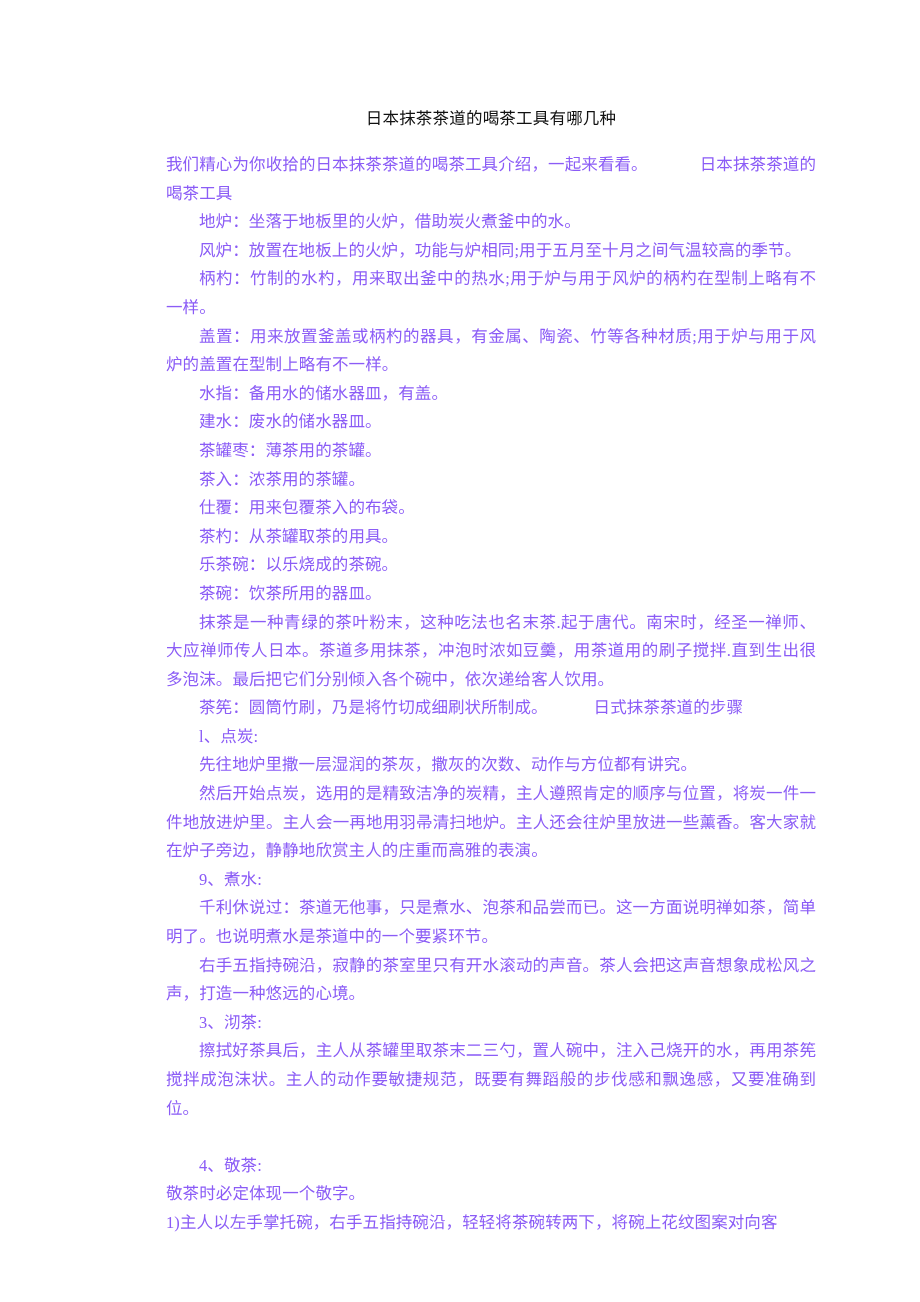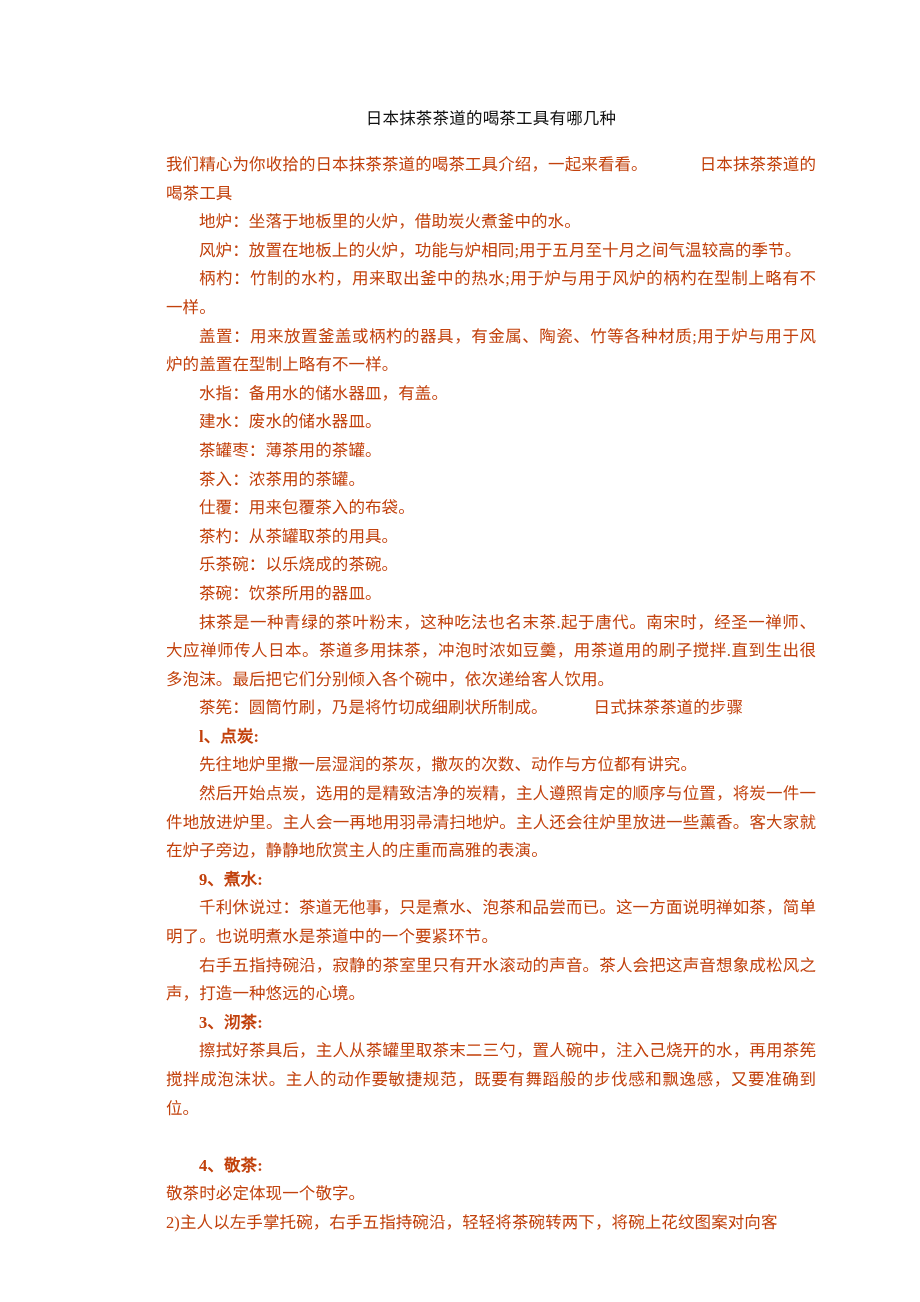--- a/index.html
+++ b/index.html
@@ -38,34 +38,34 @@
     letter-spacing: 0.2px;
     color: #111111;
   }
   p.para {
     margin: 0;
     font-size: 16.5px;
     line-height: 28.6px;
     text-align: justify;
     text-justify: inter-ideograph;
     letter-spacing: 0.1px;
-    color: #c2410c;
+    color: #8b5cf6;
     word-break: break-all;
   }
   p.indent {
     text-indent: 33px;
   }
   p.noindent {
     text-indent: 0;
   }
   p.blank {
     height: 28.6px;
   }
   .step-label {
-    font-weight: bold;
+    font-weight: normal;
   }
   .gap {
     display: inline-block;
     width: 52px;
   }
   .gap-sm {
     display: inline-block;
     width: 46px;
   }
 </style>
@@ -104,16 +104,16 @@
     <p class="para indent">千利休说过：茶道无他事，只是煮水、泡茶和品尝而已。这一方面说明禅如茶，简单明了。也说明煮水是茶道中的一个要紧环节。</p>
     <p class="para indent">右手五指持碗沿，寂静的茶室里只有开水滚动的声音。茶人会把这声音想象成松风之声，打造一种悠远的心境。</p>
 
     <p class="para indent step-label">3、沏茶:</p>
     <p class="para indent">擦拭好茶具后，主人从茶罐里取茶末二三勺，置人碗中，注入己烧开的水，再用茶筅搅拌成泡沫状。主人的动作要敏捷规范，既要有舞蹈般的步伐感和飘逸感，又要准确到位。</p>
 
     <p class="para blank"></p>
 
     <p class="para indent step-label">4、敬茶:</p>
     <p class="para noindent">敬茶时必定体现一个敬字。</p>
-    <p class="para noindent">2)主人以左手掌托碗，右手五指持碗沿，轻轻将茶碗转两下，将碗上花纹图案对向客</p>
+    <p class="para noindent">1)主人以左手掌托碗，右手五指持碗沿，轻轻将茶碗转两下，将碗上花纹图案对向客</p>
 
   </div>
 </div>
 
 </body></html>

